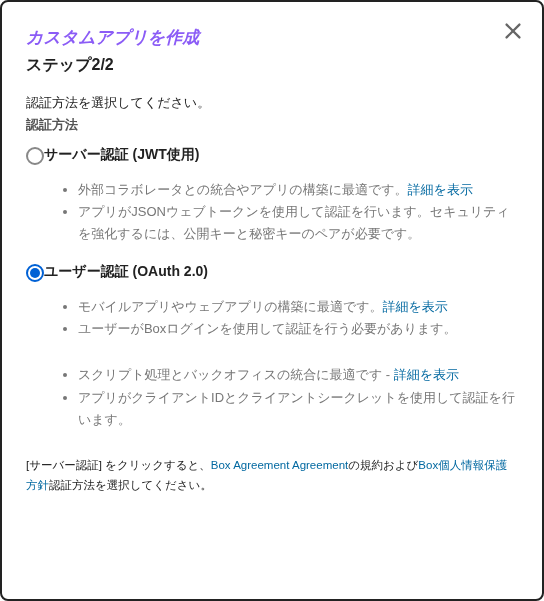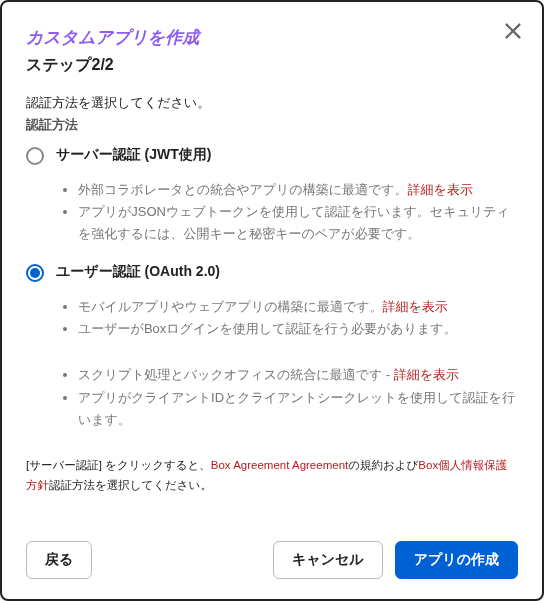--- a/index.html
+++ b/index.html
@@ -50,21 +50,21 @@
     }
     .section-label {
       font-size: 13px;
       color: #555;
       margin-bottom: 12px;
       font-weight: bold;
     }
     .option {
       display: flex;
       align-items: flex-start;
-      gap: 12px;
+      gap: 0;
       margin-bottom: 8px;
       cursor: pointer;
       text-align: center;
     }
     .radio {
       flex-shrink: 0;
       width: 18px;
       height: 18px;
       border: 2px solid #888;
       border-radius: 50%;
@@ -93,21 +93,21 @@
       padding-left: 52px;
       margin-top: 6px;
       margin-bottom: 18px;
     }
     .bullets li {
       font-size: 13px;
       color: #777;
       line-height: 1.7;
     }
     .link {
-      color: #b91c1c;
+      color: #0369a1;
       cursor: pointer;
     }
     .agreement {
       font-size: 11.5px;
       color: #222;
       line-height: 1.8;
       margin-top: 6px;
     }
     .footer {
       margin-top: auto;
@@ -169,19 +169,13 @@
 
   <ul class="bullets">
     <li><span>スクリプト処理とバックオフィスの統合に最適です - </span><span class="link">詳細を表示</span></li>
     <li>アプリがクライアントIDとクライアントシークレットを使用して認証を行います。</li>
   </ul>
 
   <div class="agreement">
     <span>[サーバー認証] をクリックすると、</span><span class="link">Box Agreement Agreement</span><span>の規約および</span><span class="link">Box個人情報保護方針</span><span>認証方法を選択してください。</span>
   </div>
 
-  <div class="footer">
-    <button class="btn">戻る</button>
-    <div class="spacer"></div>
-    <button class="btn">キャンセル</button>
-    <button class="btn btn-primary">アプリの作成</button>
-  </div>
 </div>
 
 </body></html>

